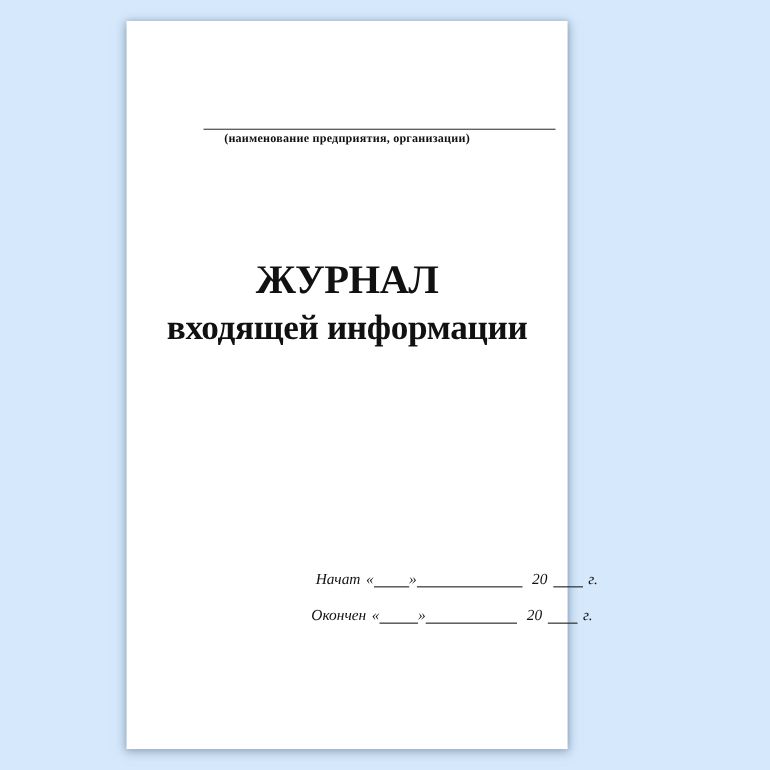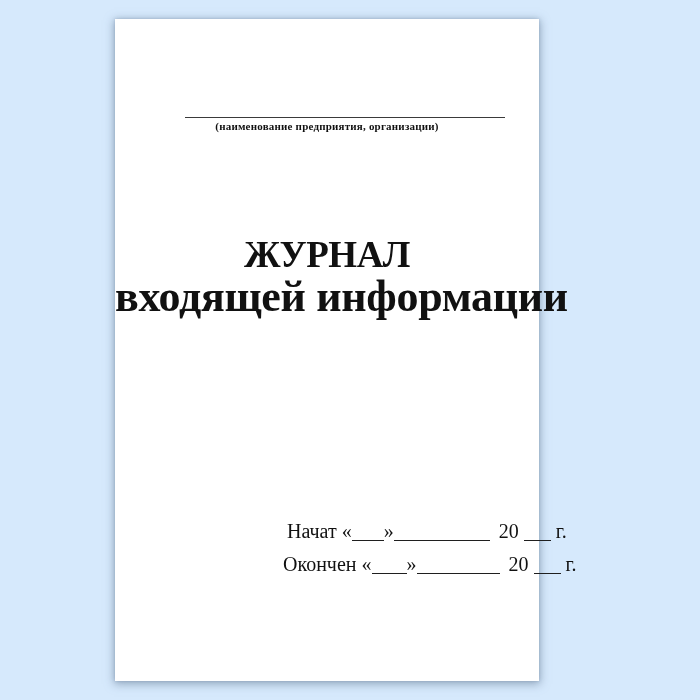--- a/index.html
+++ b/index.html
@@ -13,26 +13,27 @@
   .canvas {
     position: relative;
     width: 700px;
     height: 700px;
     background: #d6e9fc;
   }
   .paper {
     position: absolute;
     left: 115px;
     top: 19px;
-    width: 424px;
+    width: 381px;
     height: 662px;
     background: #ffffff;
     box-shadow: 0 2px 9px 1px rgba(104,125,152,0.60),
                 0 0 3px rgba(104,125,152,0.35);
     color: #111111;
+    padding-left: 20px;
   }
   
   .org-line {
     position: absolute;
     left: 70px;
     top: 98px;
     width: 320px;
     height: 0;
     border-top: 1.6px solid #3a3a3a;
   }
@@ -56,31 +57,32 @@
     text-align: center;
     white-space: nowrap;
   }
   .title-main {
     font-size: 37px;
     line-height: 44px;
     font-weight: bold;
     letter-spacing: -0.5px;
   }
   .title-sub {
-    font-size: 44px;
+    font-size: 32px;
     line-height: 40px;
     font-weight: bold;
     letter-spacing: -0.3px;
   }
   
   .dates {
     position: absolute;
     left: 168px;
     top: 501px;
-    font-size: 20px;
+    font-size: 14px;
+    font-style: italic;
   }
   .date-row {
     display: flex;
     align-items: baseline;
     height: 33px;
     white-space: pre;
   }
   .date-row.started { margin-left: 4px; }
   .date-label { margin-right: 5px; }
   .blank {

